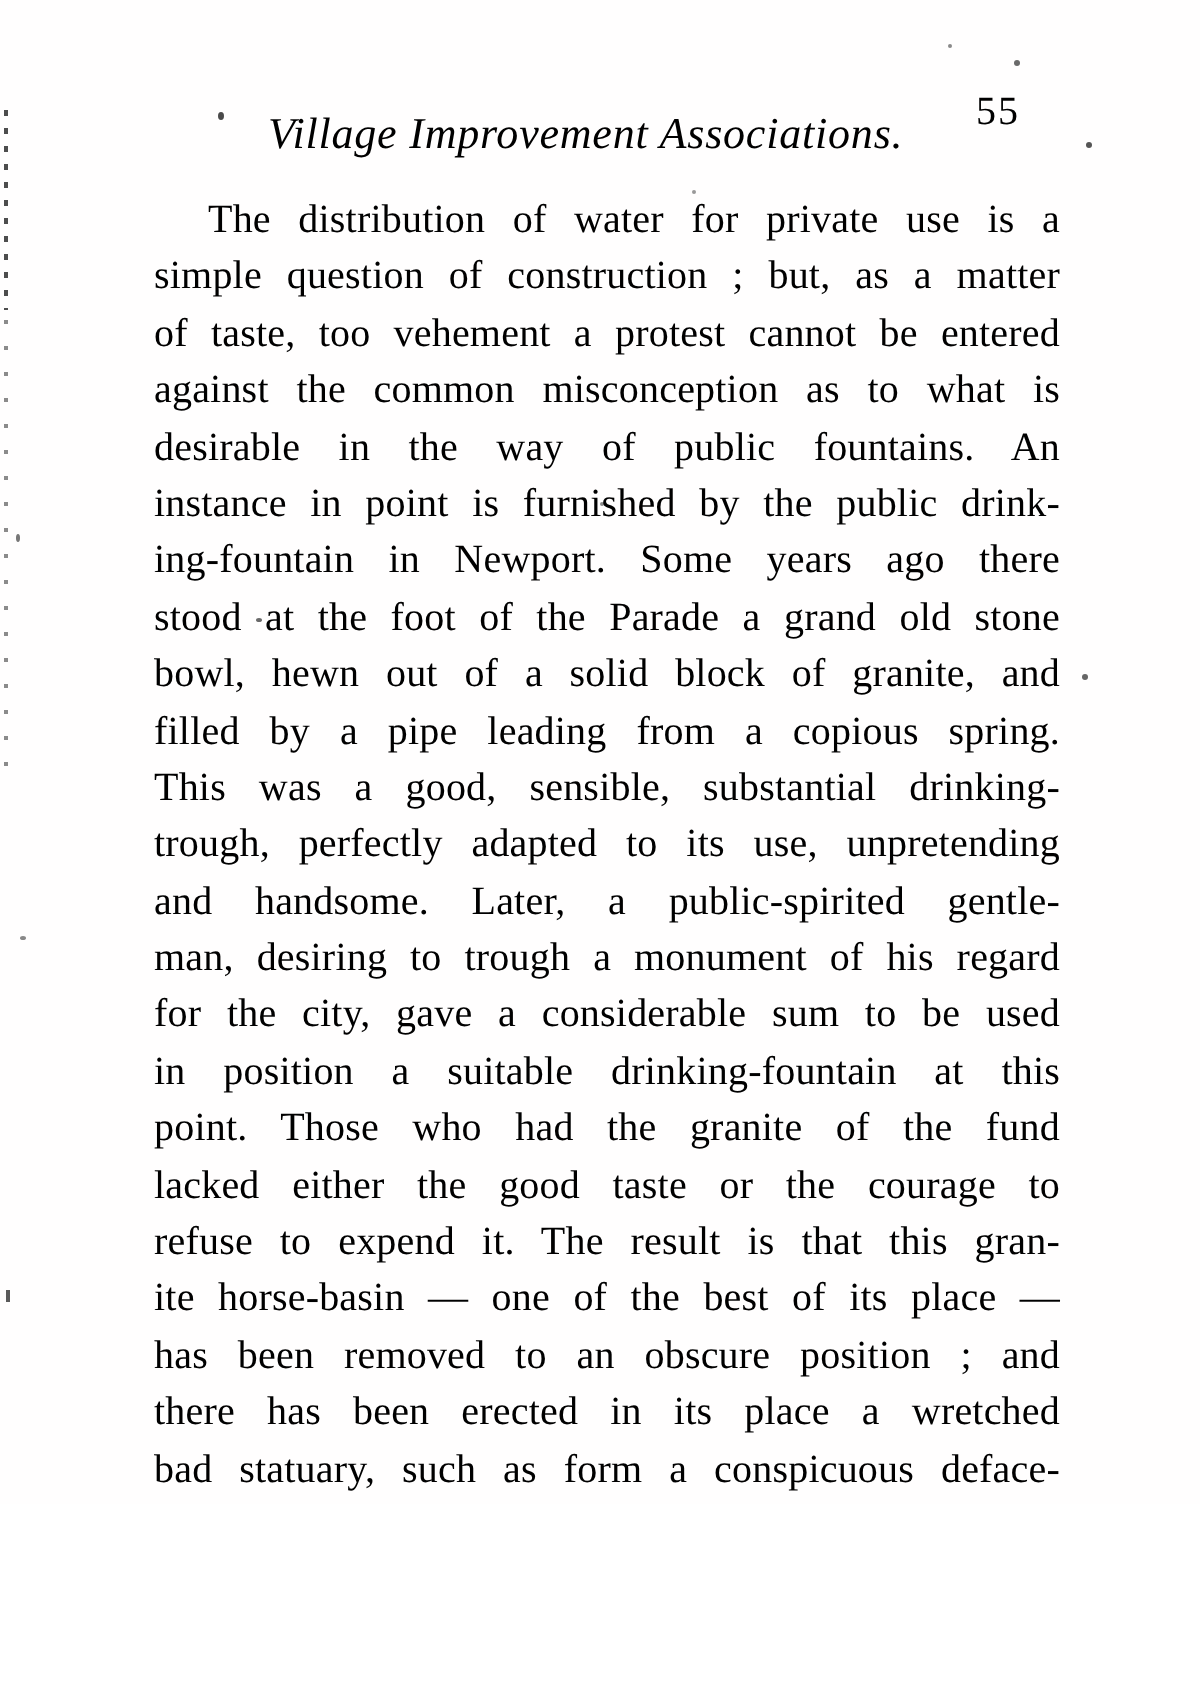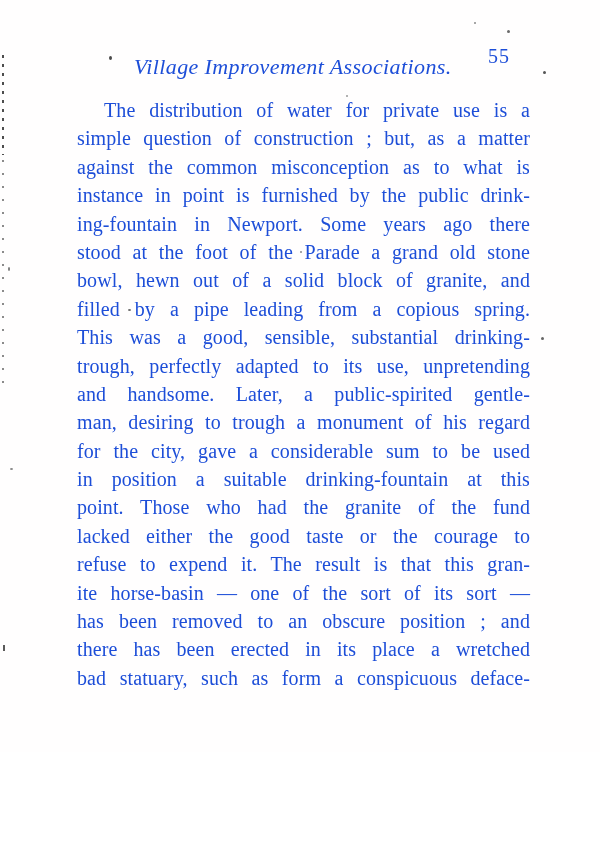--- a/index.html
+++ b/index.html
@@ -7,21 +7,21 @@
     padding: 0;
     background: #ffffff;
   }
   .page {
     position: relative;
     width: 600px;
     height: 752px;
     background: #fffefe;
     overflow: hidden;
     font-family: "Liberation Serif", "DejaVu Serif", serif;
-    color: #1d4ed8;
+    color: #000000;
   }
   
   .running-head {
     position: absolute;
     left: 134px;
     top: 52px;
     width: 340px;
     font-style: italic;
     font-size: 22px;
     line-height: 30px;
@@ -112,34 +112,36 @@
   <span class="speck s9"></span>
   <span class="speck s10"></span>
   <span class="speck s11"></span>
 
   <div class="running-head">Village Improvement Associations.</div>
   <div class="page-number">55</div>
 
   <div class="textblock">
       <div class="line indent">The distribution of water for private use is a</div>
       <div class="line">simple question of construction ; but, as a matter</div>
+      <div class="line">of taste, too vehement a protest cannot be entered</div>
       <div class="line">against the common misconception as to what is</div>
+      <div class="line">desirable in the way of public fountains. An</div>
       <div class="line">instance in point is furnished by the public drink-</div>
       <div class="line">ing-fountain in Newport. Some years ago there</div>
       <div class="line">stood at the foot of the Parade a grand old stone</div>
       <div class="line">bowl, hewn out of a solid block of granite, and</div>
       <div class="line">filled by a pipe leading from a copious spring.</div>
       <div class="line">This was a good, sensible, substantial drinking-</div>
       <div class="line">trough, perfectly adapted to its use, unpretending</div>
       <div class="line">and handsome. Later, a public-spirited gentle-</div>
       <div class="line">man, desiring to trough a monument of his regard</div>
       <div class="line">for the city, gave a considerable sum to be used</div>
       <div class="line">in position a suitable drinking-fountain at this</div>
       <div class="line">point. Those who had the granite of the fund</div>
       <div class="line">lacked either the good taste or the courage to</div>
       <div class="line">refuse to expend it. The result is that this gran-</div>
-      <div class="line">ite horse-basin — one of the sort of its sort —</div>
+      <div class="line">ite horse-basin — one of the best of its place —</div>
       <div class="line">has been removed to an obscure position ; and</div>
       <div class="line">there has been erected in its place a wretched</div>
       <div class="line">bad statuary, such as form a conspicuous deface-</div>
     </div>
 
 </div>
 
 </body></html>

